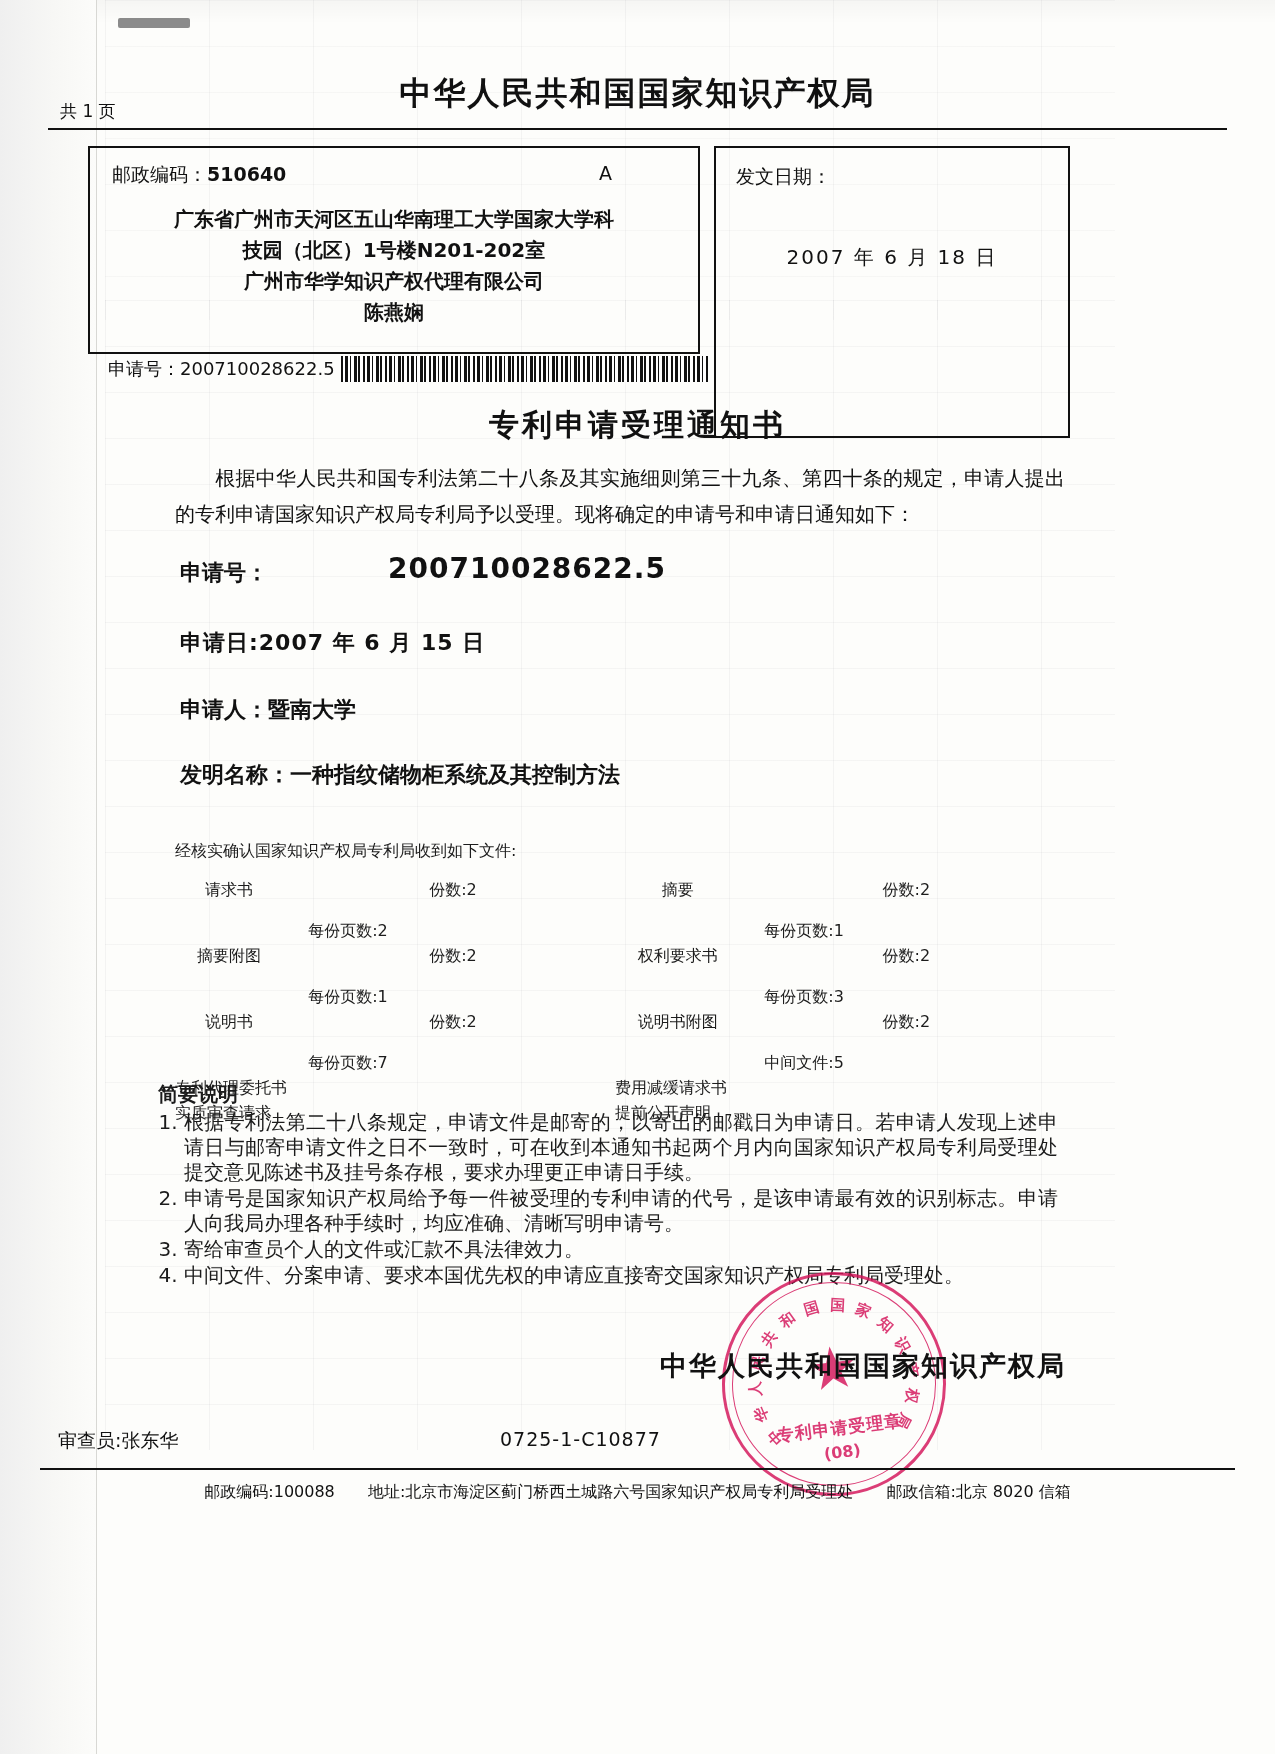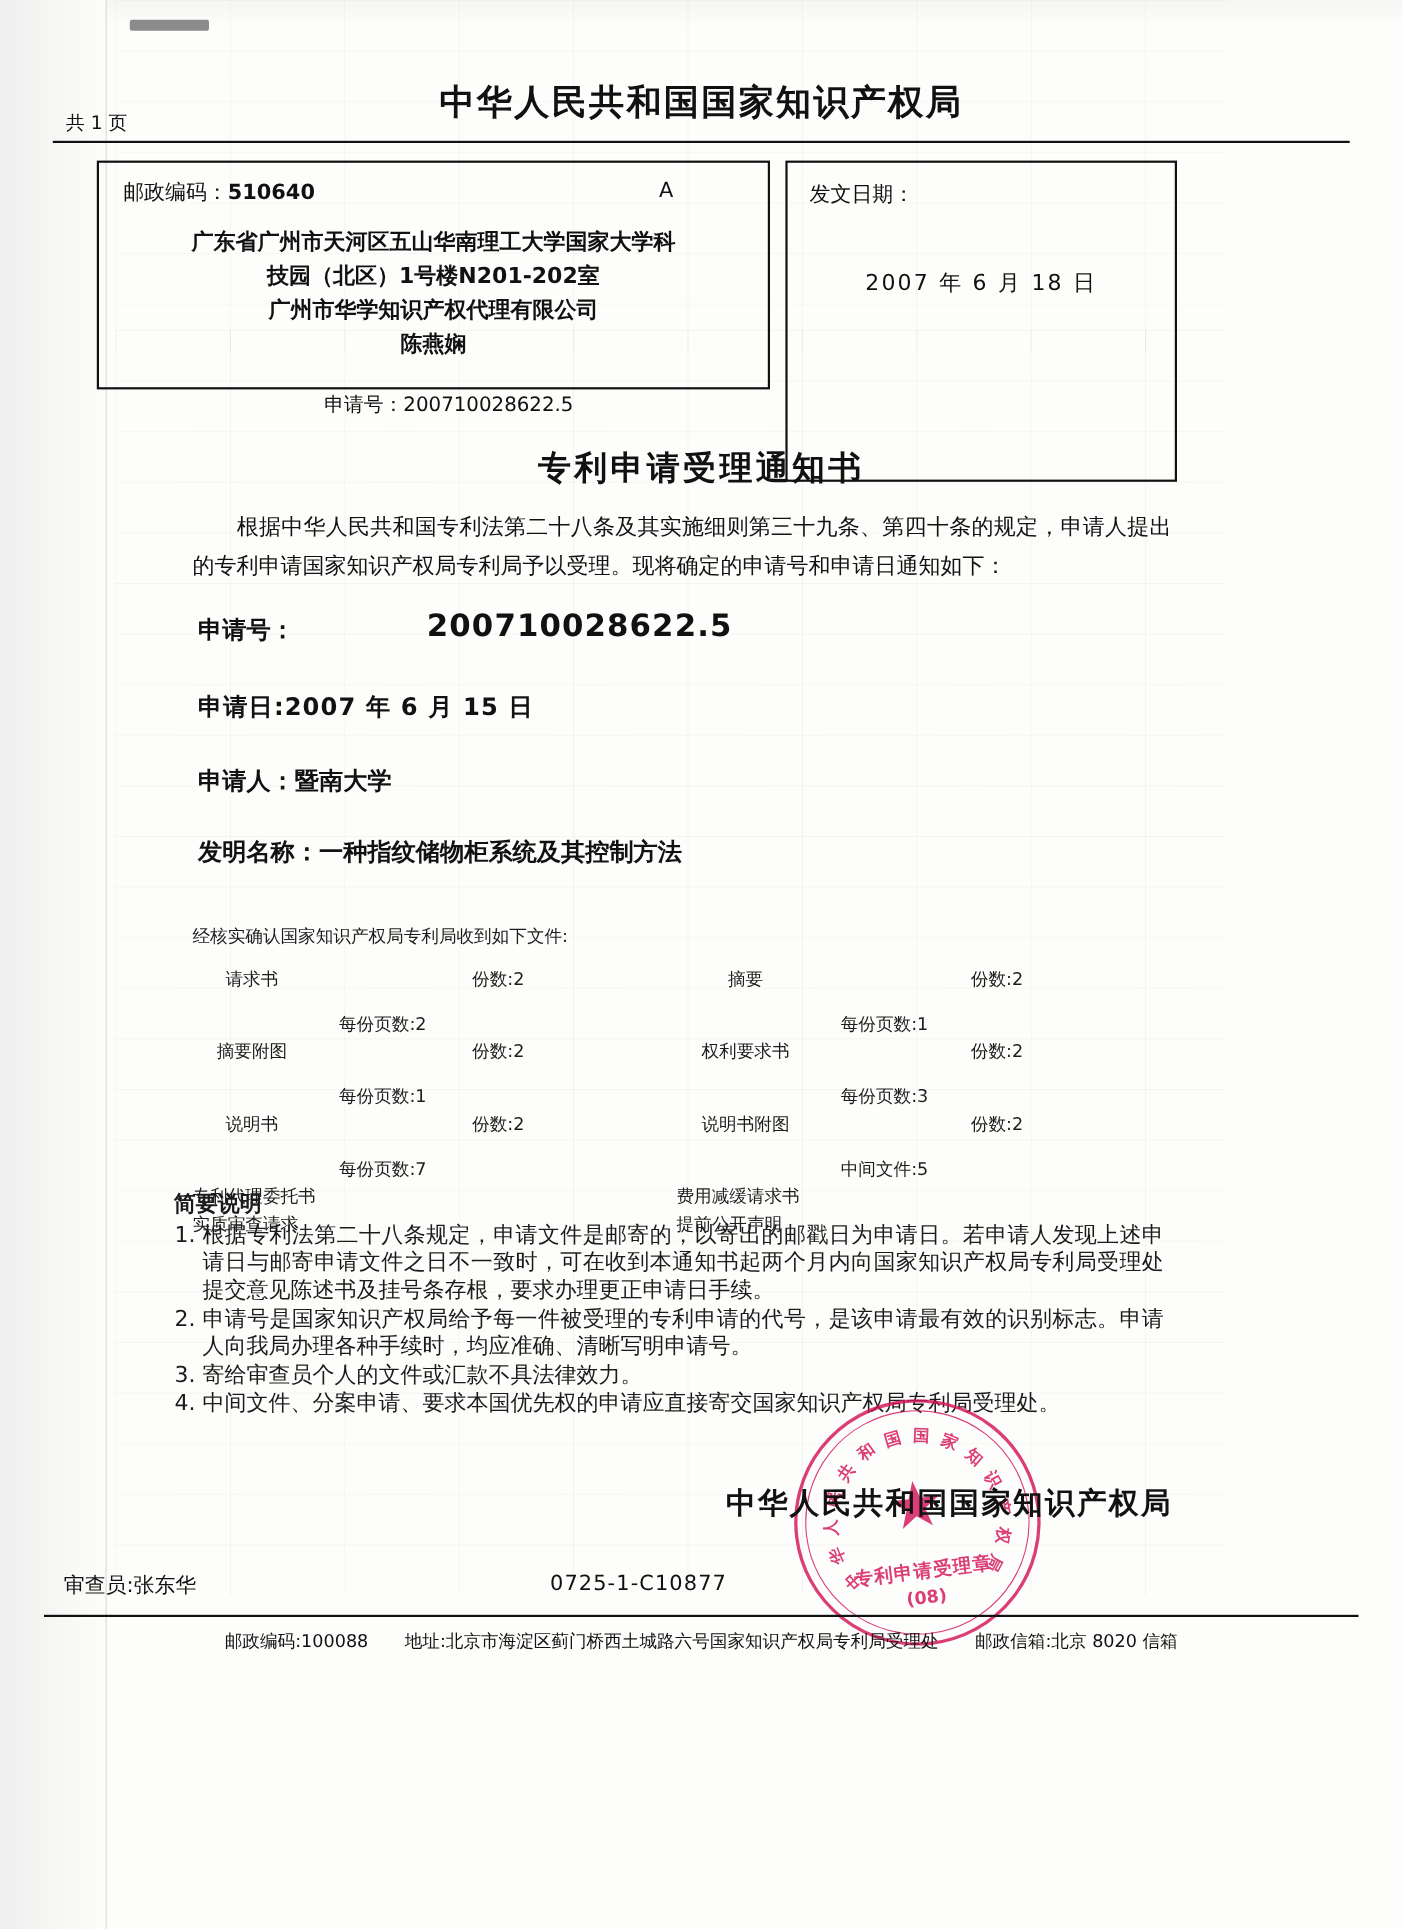--- a/index.html
+++ b/index.html
@@ -111,21 +111,20 @@
     font-weight: bold;
     line-height: 31px;
   }
   .appno-row {
     position: absolute;
     left: 108px; top: 356px;
     width: 600px;
     display: flex;
     align-items: center;
     gap: 6px;
-    flex-direction: column;
   }
   .appno-text { font-size: 18px; white-space: nowrap; }
   .barcode {
     height: 26px;
     flex: 1;
     background-image: repeating-linear-gradient(
       to right,
       #111 0px, #111 2px, #fff 2px, #fff 4px,
       #111 4px, #111 7px, #fff 7px, #fff 9px,
       #111 9px, #111 10px, #fff 10px, #fff 13px,

